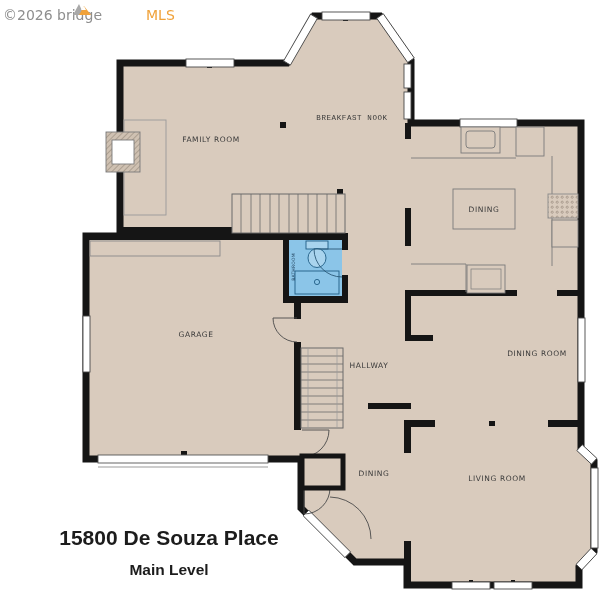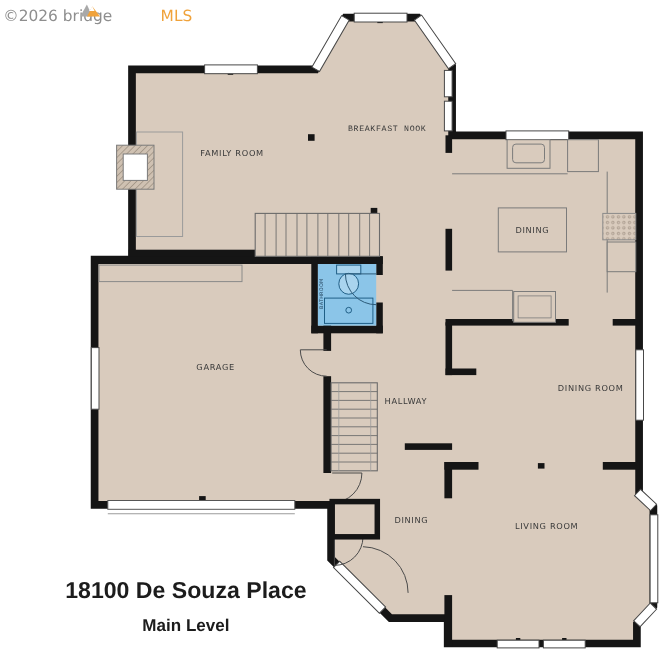--- a/index.html
+++ b/index.html
@@ -222,15 +222,15 @@
   <div class="room-label" style="left:211px;top:139px;">FAMILY ROOM</div>
   <div class="room-label" style="left:352px;top:118px;font-family:Liberation Mono, monospace;">BREAKFAST NOOK</div>
   <div class="room-label" style="left:484px;top:209px;">DINING</div>
   <div class="room-label" style="left:196px;top:334px;">GARAGE</div>
   <div class="room-label" style="left:369px;top:321px;margin-top:44px;">HALLWAY</div>
   <div class="room-label" style="left:493px;top:353px;margin-left:44px;">DINING ROOM</div>
   <div class="room-label" style="left:374px;top:473px;">DINING</div>
   <div class="room-label" style="left:497px;top:478px;">LIVING ROOM</div>
   <div class="bathroom-label" style="left:293px;top:267px;">BATHROOM</div>
 
-  <div class="plan-title">18100 De Souza Place</div>
+  <div class="plan-title">15800 De Souza Place</div>
   <div class="plan-subtitle">Main Level</div>
 </div>
 
 </body></html>

